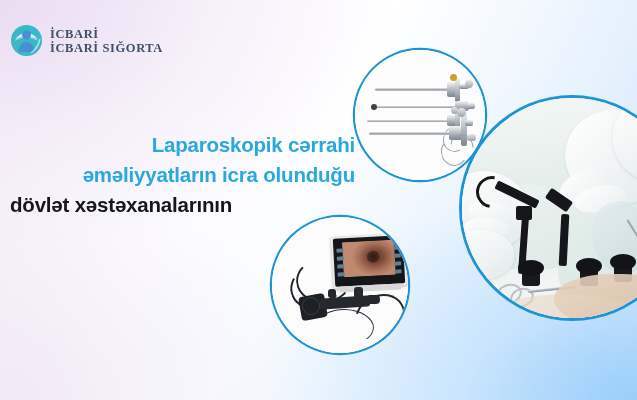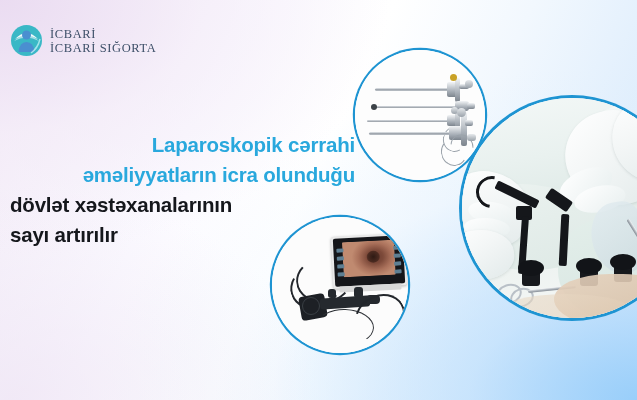--- a/index.html
+++ b/index.html
@@ -16,21 +16,21 @@
       radial-gradient(80% 90% at 2% 100%, rgba(238,228,244,.75) 0%, rgba(255,255,255,0) 60%),
       linear-gradient(115deg,#f3ecf7 0%,#fbfaff 30%,#ffffff 48%,#f2f8fe 65%,#cfe5fb 100%);
   }
 
   
   .logo{position:absolute;left:10px;top:24px;display:flex;align-items:center;gap:7px;}
   .logo-mark{width:33px;height:33px;flex:0 0 33px;position:relative;}
   .logo-text{display:flex;flex-direction:column;line-height:1.12;}
   .logo-text span{
     font-family:"Liberation Serif", serif;
-    font-size:12.5px;letter-spacing:.6px;color:#3d4f68;font-weight:400;
+    font-size:12.5px;letter-spacing:.6px;color:#3d4f68;font-weight:700;
     white-space:nowrap;
   }
 
   
   .headline{
     position:absolute;left:10px;top:130px;width:345px;
     font-size:20.5px;font-weight:700;line-height:30px;letter-spacing:-.2px;
   }
   .headline .l{display:block;white-space:nowrap;}
   .headline .blue{color:#29a8dd;text-align:right;}
@@ -124,21 +124,20 @@
     <div class="logo-text">
       <span>İCBARİ</span>
       <span>İCBARİ SIĞORTA</span>
     </div>
   </div>
 
   <div class="headline">
     <span class="l blue">Laparoskopik cərrahi</span>
     <span class="l blue">əməliyyatların icra olunduğu</span>
     <span class="l dark">dövlət xəstəxanalarının</span>
-    <span class="l dark">sayı artırılır</span>
   </div>
 
   <div class="circ ring-thick" id="circ-surgery">
     <div class="scene">
       <div class="sur-bg"></div>
 
       <div class="drape" style="left:-10px;top:86px;width:150px;height:86px;"></div>
       <div class="drape" style="left:96px;top:118px;width:150px;height:110px;background:linear-gradient(160deg,#e4efeb,#d2e2dd);"></div>
       <div class="drape" style="left:120px;top:6px;width:130px;height:90px;background:linear-gradient(160deg,#f7fbfa,#e6eeec);"></div>
 

